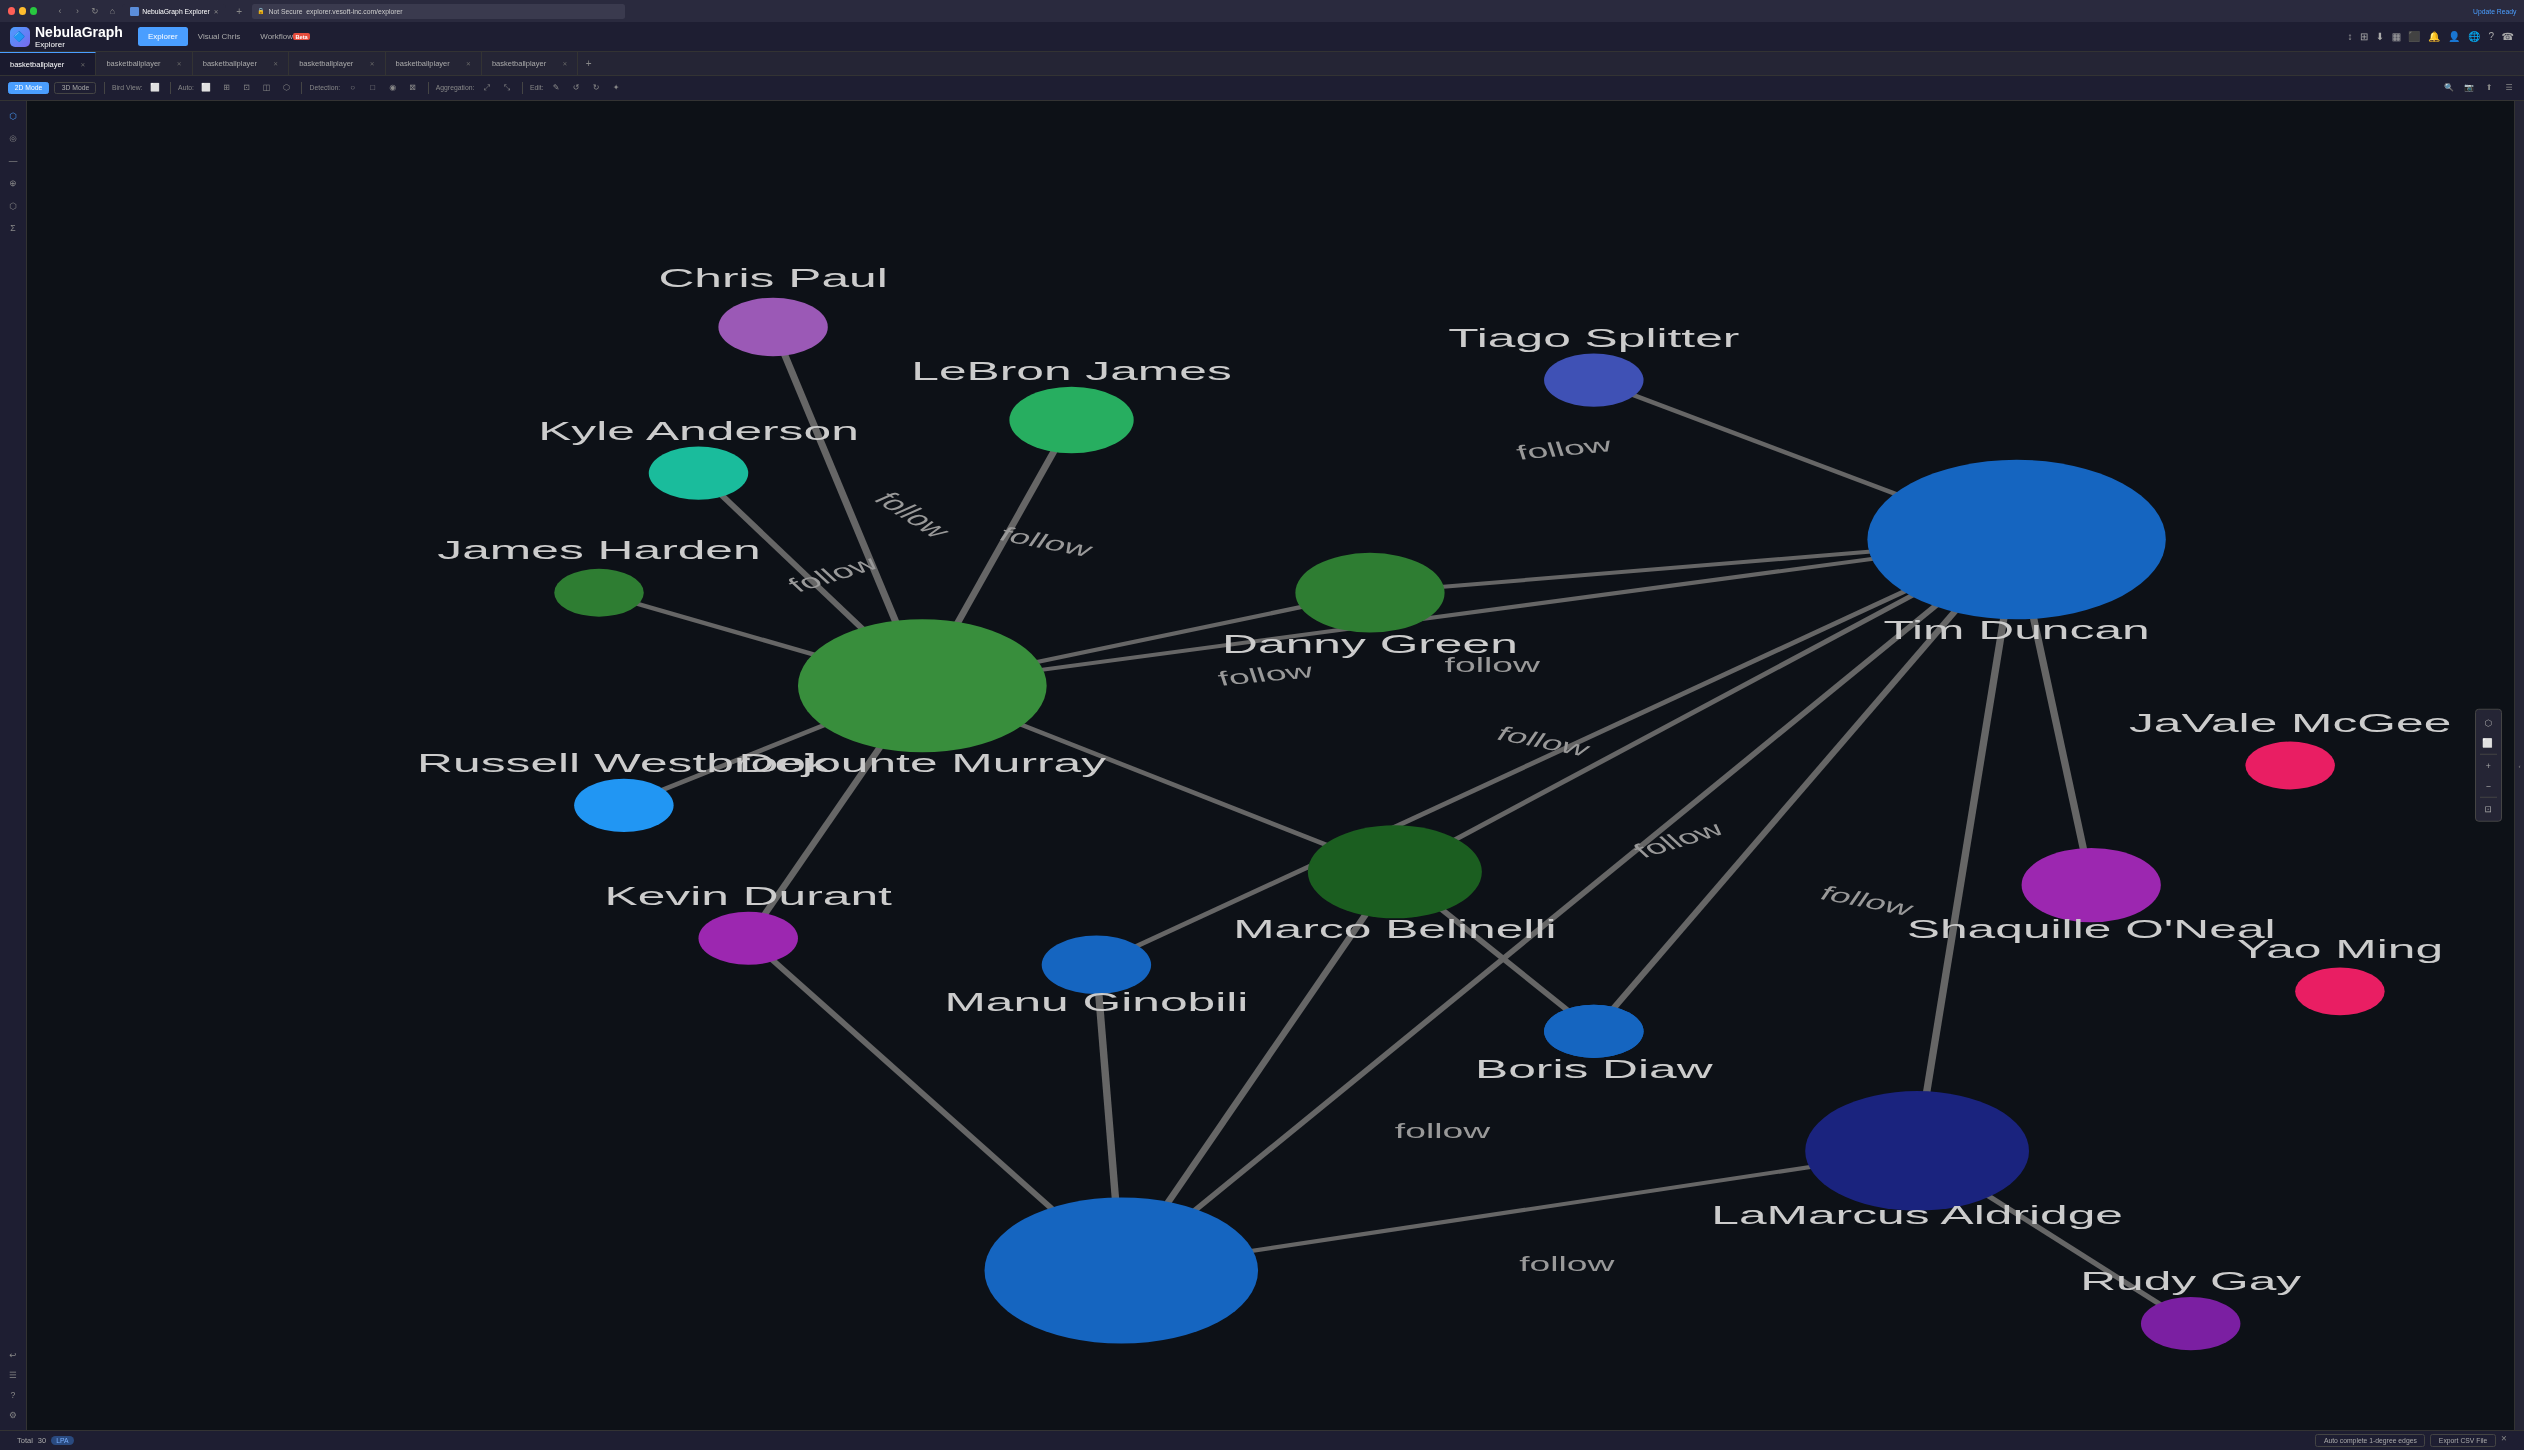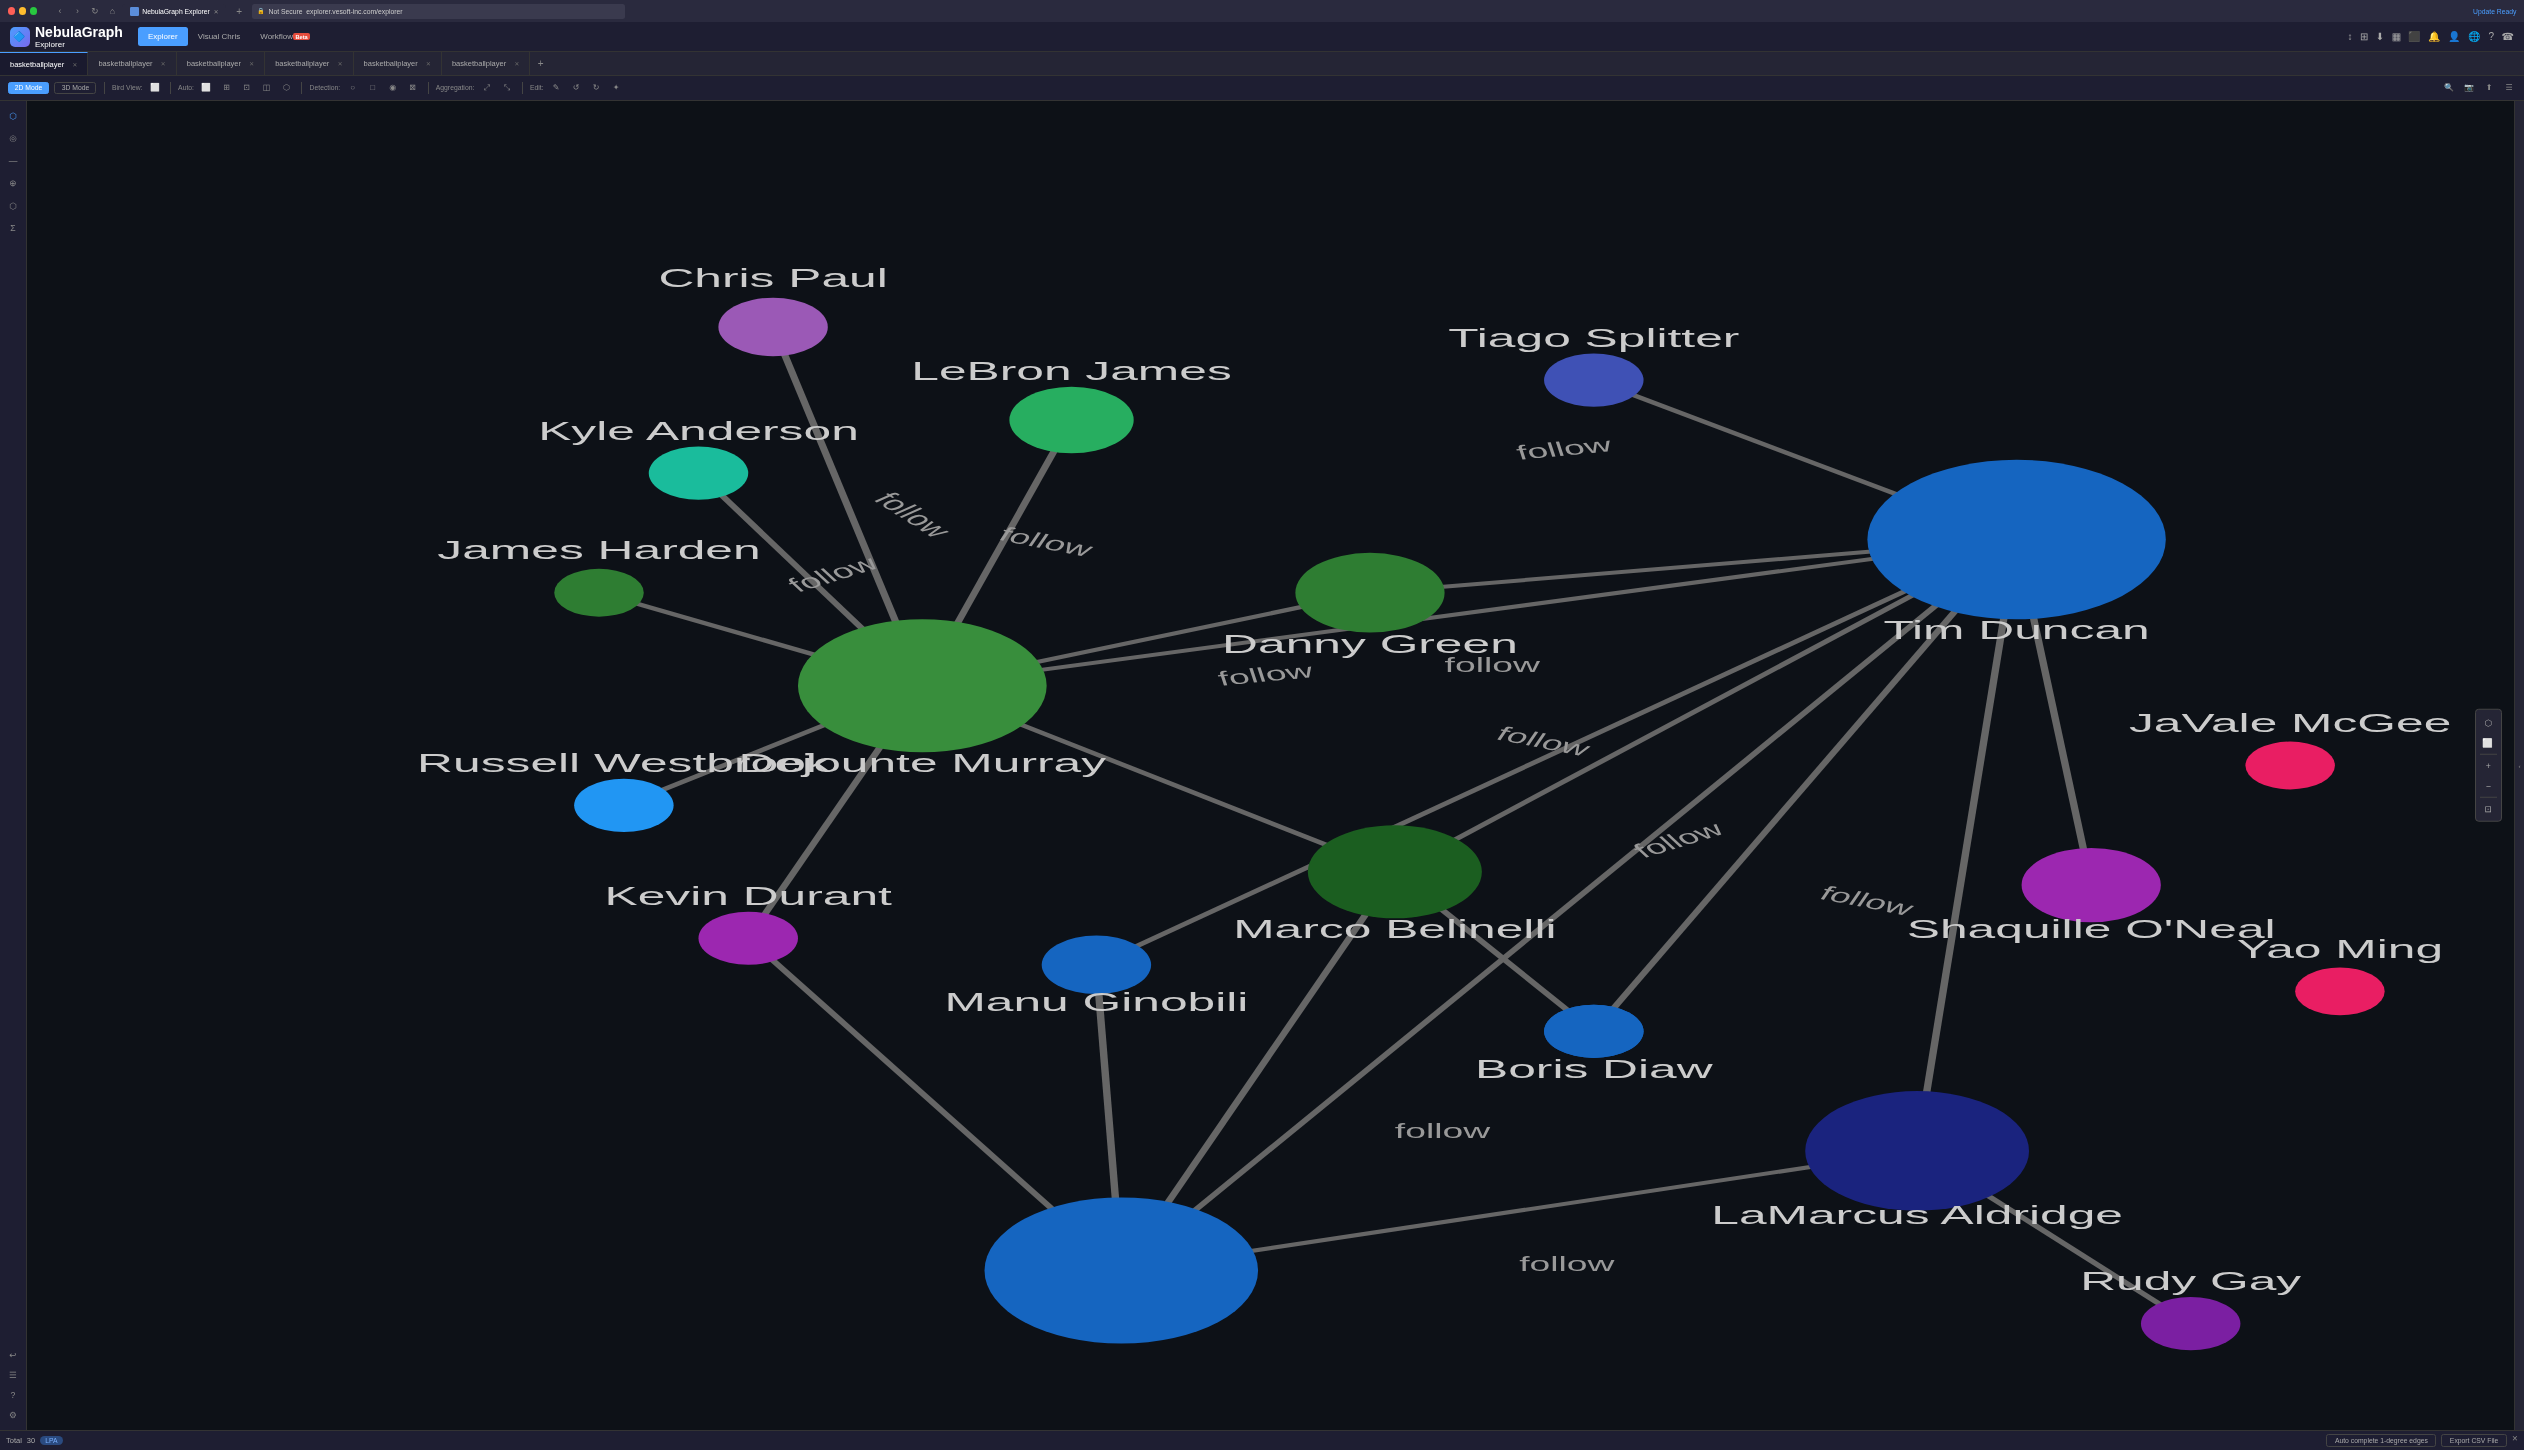--- a/index.html
+++ b/index.html
@@ -129,21 +129,21 @@
       background: #252535;
       display: flex;
       align-items: center;
       padding: 0 0;
       border-bottom: 0.6px solid #333;
       overflow: hidden;
     }
     .graph-tab {
       display: flex;
       align-items: center;
-      gap: 8px;
+      gap: 16px;
       padding: 0 10px;
       height: 100%;
       font-size: 7.5px;
       color: #aaa;
       border-right: 0.6px solid #333;
       cursor: pointer;
       min-width: 87px;
     }
     .graph-tab.active { background: #1a1a2e; color: #fff; border-top: 1.2px solid #4a9eff; }
     .graph-tab-close { margin-left: auto; color: #666; font-size: 6.2px; }
@@ -238,21 +238,21 @@
       font-size: 6.2px;
     }
 
     
     .status-bar {
       height: 20px;
       background: #1e1e32;
       border-top: 0.6px solid #333;
       display: flex;
       align-items: center;
-      padding: 0 6px;
+      padding: 0 17px;
       gap: 5px;
       font-size: 7.5px;
       color: #aaa;
     }
     .lpa-badge {
       background: #2a4a7f;
       color: #7ab0ff;
       padding: 1.2px 5px;
       border-radius: 6.2px;
       font-size: 6.8px;

